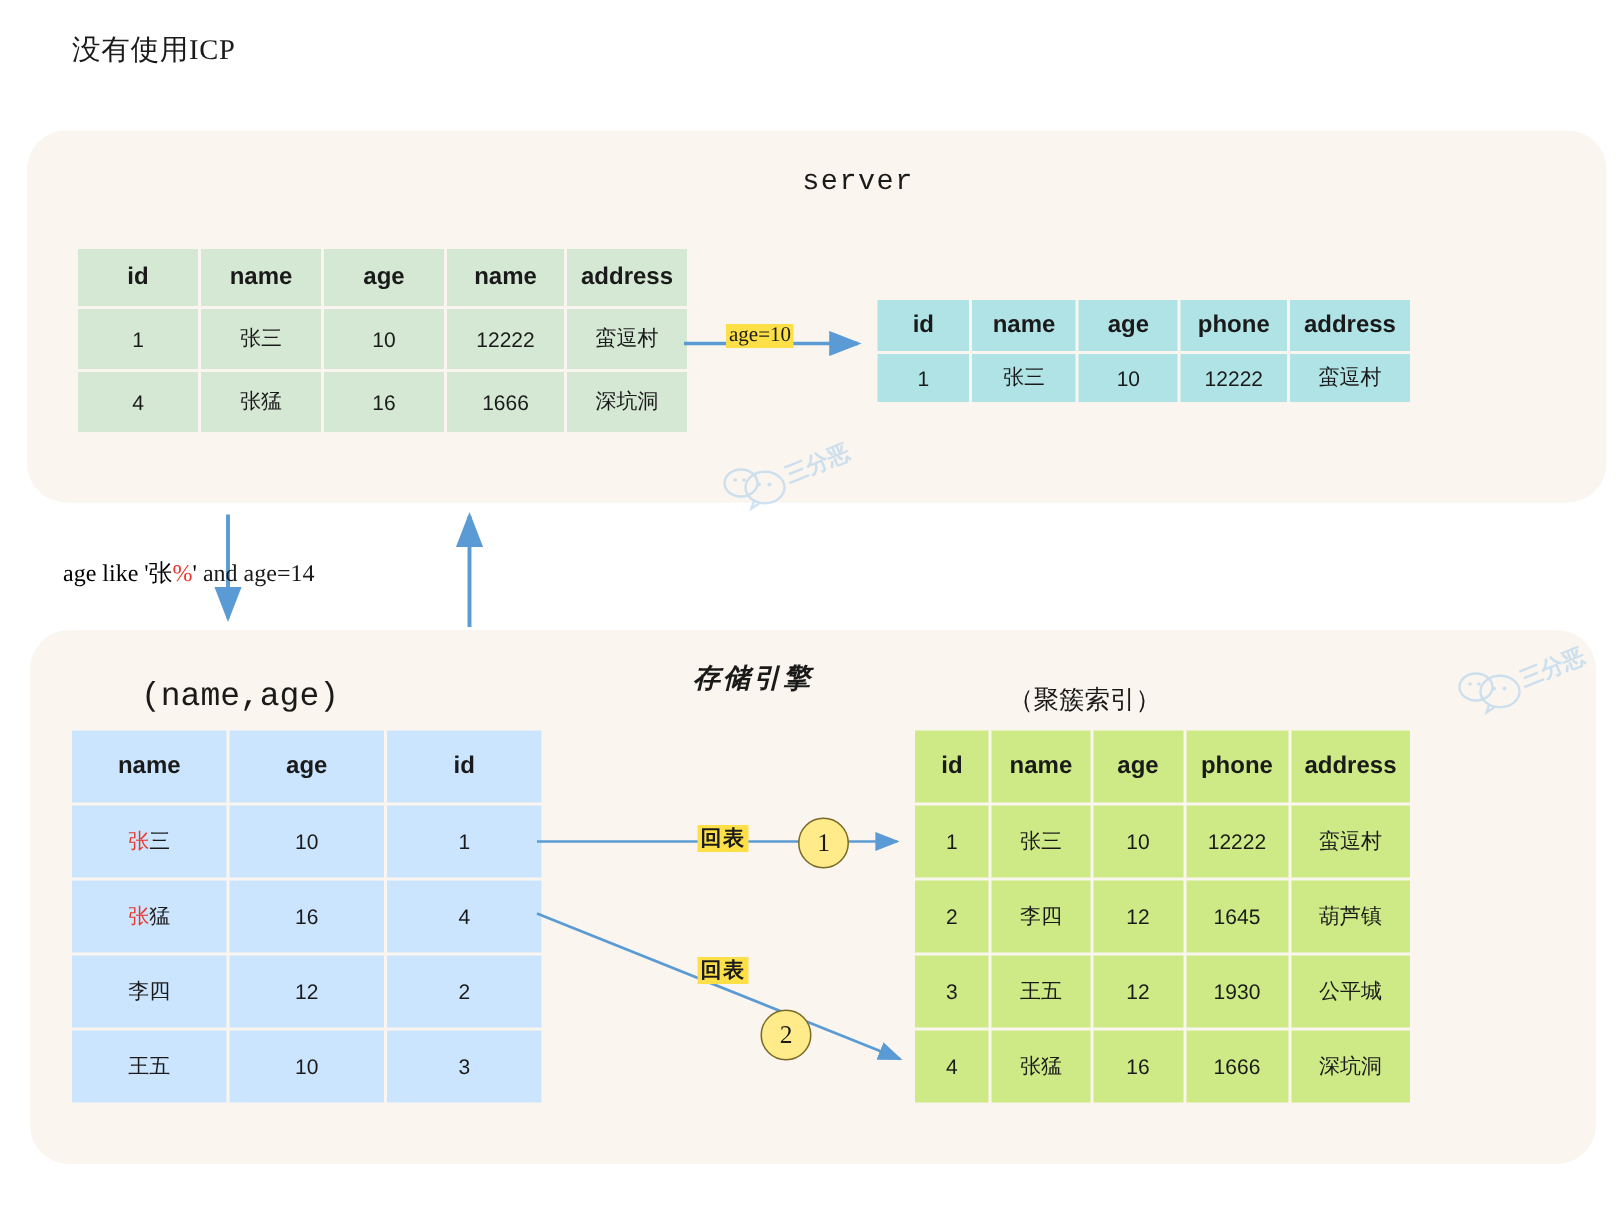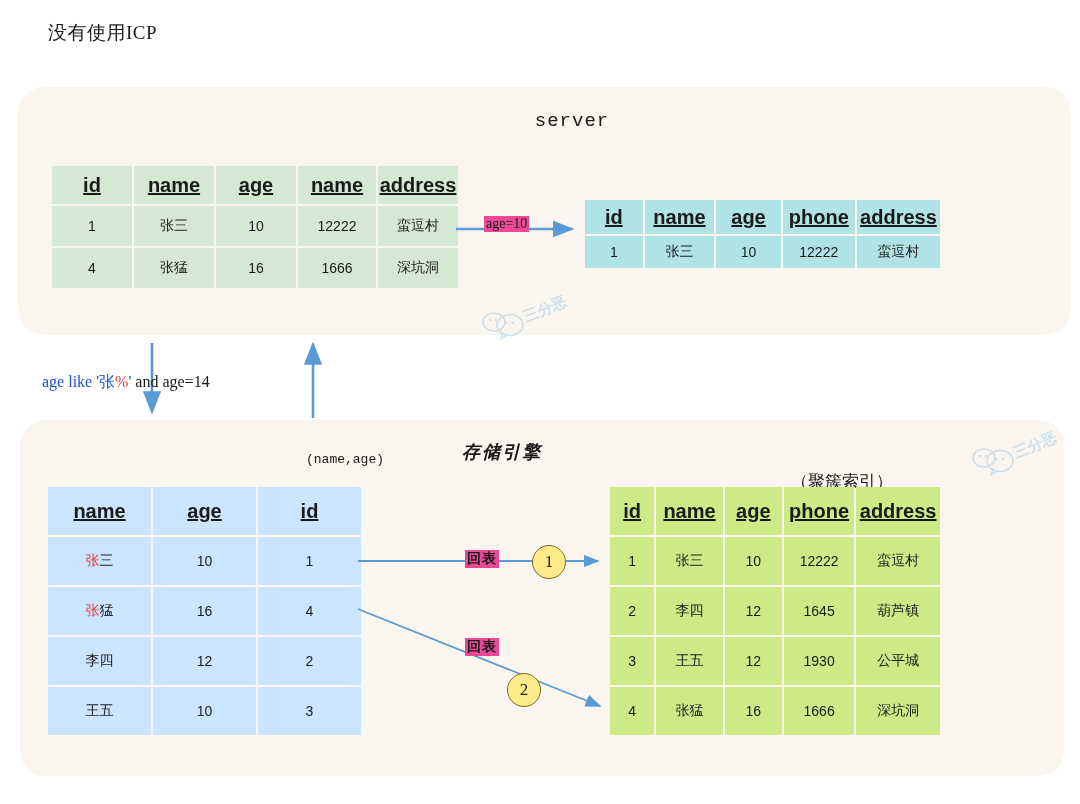--- a/index.html
+++ b/index.html
@@ -57,47 +57,46 @@
   }
   #label-engine {
     left: 430px; top: 440px;
     font-size: 18px;
     font-weight: bold;
     font-style: italic;
     letter-spacing: 2px;
   }
   #label-name-age {
     left: 62px; top: 452px; width: 290px;
-    text-align: right;
-    font-size: 13px;
+    text-align: left;
+    font-size: 22px;
   }
   #label-clustered {
-    left: 640px; top: 470px; width: 340px;
-    text-align: center;
+    left: 640px; top: 455px; width: 340px;
+    text-align: left;
     font-size: 17px;
   }
 
   
   table.dg {
     position: absolute;
     border-collapse: separate;
     border-spacing: 2px;
     table-layout: fixed;
   }
   table.dg td {
     text-align: center;
     vertical-align: middle;
     font-size: 14px;
     color: #1a1a1a;
     padding: 0;
   }
   table.dg tr.hdr td {
     font-weight: bold;
-    font-size: 20px;
-    text-decoration: underline;
+    font-size: 16px;
   }
 
   
   #tbl-server { left: 50px; top: 164px; }
   #tbl-server td { background: #d5e8d4; height: 40px; }
   #tbl-server tr.hdr td { height: 38px; }
 
   
   #tbl-result { left: 583px; top: 198px; }
   #tbl-result td { background: #b0e3e6; height: 32px; }
@@ -120,40 +119,40 @@
   #connectors {
     position: absolute;
     left: 0; top: 0;
     width: 1080px; height: 804px;
     pointer-events: none;
   }
 
   
   .edge-label {
     position: absolute;
-    background: #ec4899;
+    background: #fde047;
     font-family: "Liberation Serif", "DejaVu Serif", serif;
     font-size: 14px;
     color: #1a1a1a;
     padding: 0 2px;
     white-space: nowrap;
   }
   #lbl-age10 { left: 484px; top: 216px; }
   #lbl-huibiao-1 { left: 465px; top: 550px; font-weight: bold; letter-spacing: 1px; }
   #lbl-huibiao-2 { left: 465px; top: 638px; font-weight: bold; letter-spacing: 1px; }
 
   #lbl-query {
     position: absolute;
     left: 42px; top: 372px;
     font-family: "Liberation Serif", "DejaVu Serif", serif;
     font-size: 16px;
     color: #1a1a1a;
     white-space: nowrap;
   }
-  #lbl-query .q-blue { color: #1d4ed8; }
+  #lbl-query .q-blue { color: #000000; }
   #lbl-query .q-red  { color: #e8372c; }
 
   
   .step-badge {
     position: absolute;
     width: 34px; height: 34px;
     border-radius: 50%;
     background: #ffeb8a;
     border: 1.4px solid #7a6a28;
     box-sizing: border-box;

